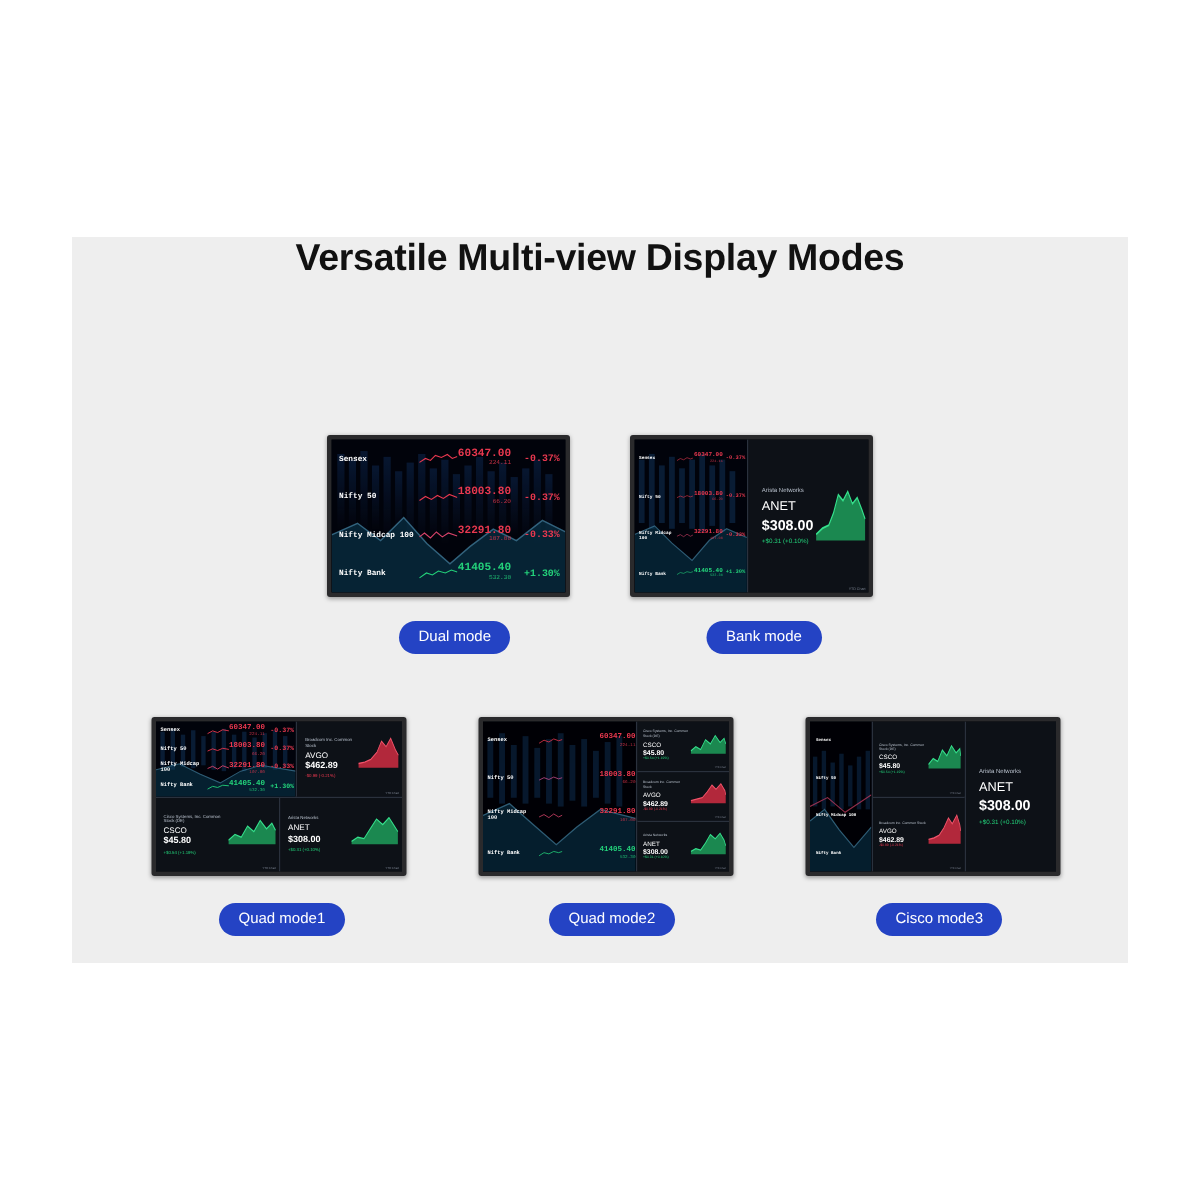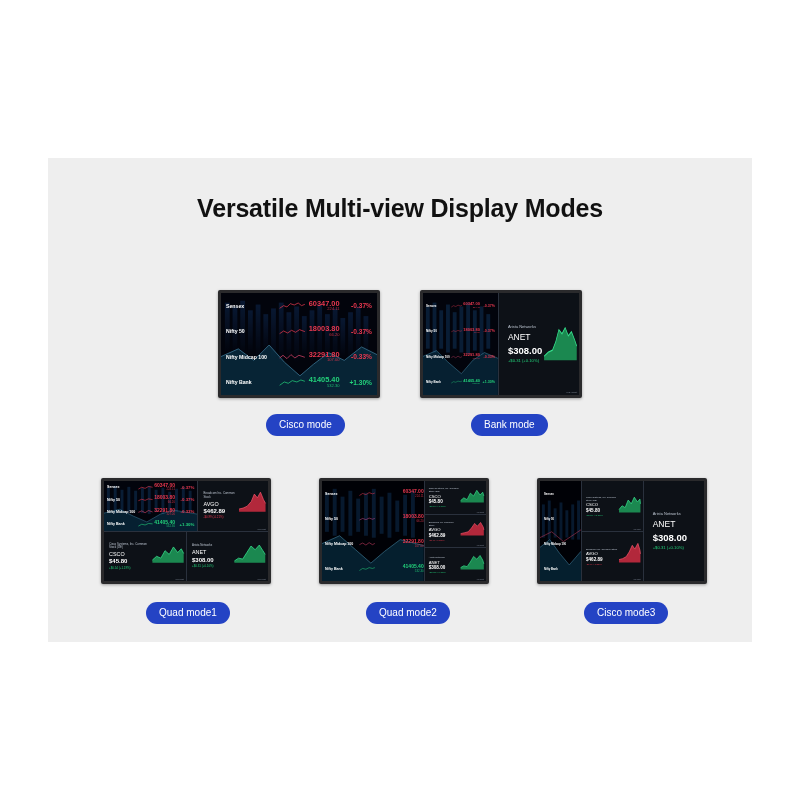--- a/index.html
+++ b/index.html
@@ -18,21 +18,20 @@
     width: 704px; height: 484px;
     background: #eeeeee;
   }
 
   .page-title {
     text-align: center;
     font-size: 25px;
     font-weight: bold;
     color: #111111;
     letter-spacing: -0.2px;
-    margin-top: 36px;
   }
 
   .page-desc {
     margin: 17px auto 0 auto;
     width: 600px;
     text-align: center;
     font-size: 10.5px;
     line-height: 1.75;
     color: #2b2b2b;
   }
@@ -59,20 +58,21 @@
   .mon-q2   { left: 319px; top: 478px; width: 170px; height: 106px; }
   .mon-q3   { left: 537px; top: 478px; width: 170px; height: 106px; }
 
   
   .indices {
     position: relative;
     background: #02040c;
     height: 100%;
     overflow: hidden;
     flex: none;
+    font-family: Liberation Mono, monospace;
   }
   .idx-bg { position: absolute; inset: 0; opacity: .85; }
   .idx-rows {
     position: relative; z-index: 2;
     height: 100%;
     display: flex; flex-direction: column;
     justify-content: center;
   }
   .idx-row {
     display: flex; align-items: center;
@@ -272,21 +272,21 @@
               <span class="idx-price up">41405.40</span>
               <span class="idx-chg up">532.30</span>
             </span>
             <span class="idx-pct up">+1.30%</span>
           </div>
 
         </div>
       </div>
     </div>
   </div>
-  <button class="mode-btn btn-full">Cisco mode</button>
+  <button class="mode-btn btn-full">Dual mode</button>
 
   <div class="monitor mon-dual">
     <div class="screen">
 
       <div class="indices sz-sm" style="width:48%">
         <svg class="idx-bg" viewBox="0 0 78 108" preserveAspectRatio="none">
           <rect width="78" height="108" fill="#02040c"></rect>
           <g opacity=".5" fill="#14406e">
             <rect x="3" y="14" width="4" height="44"></rect>
               <rect x="10" y="10" width="4" height="52"></rect>

